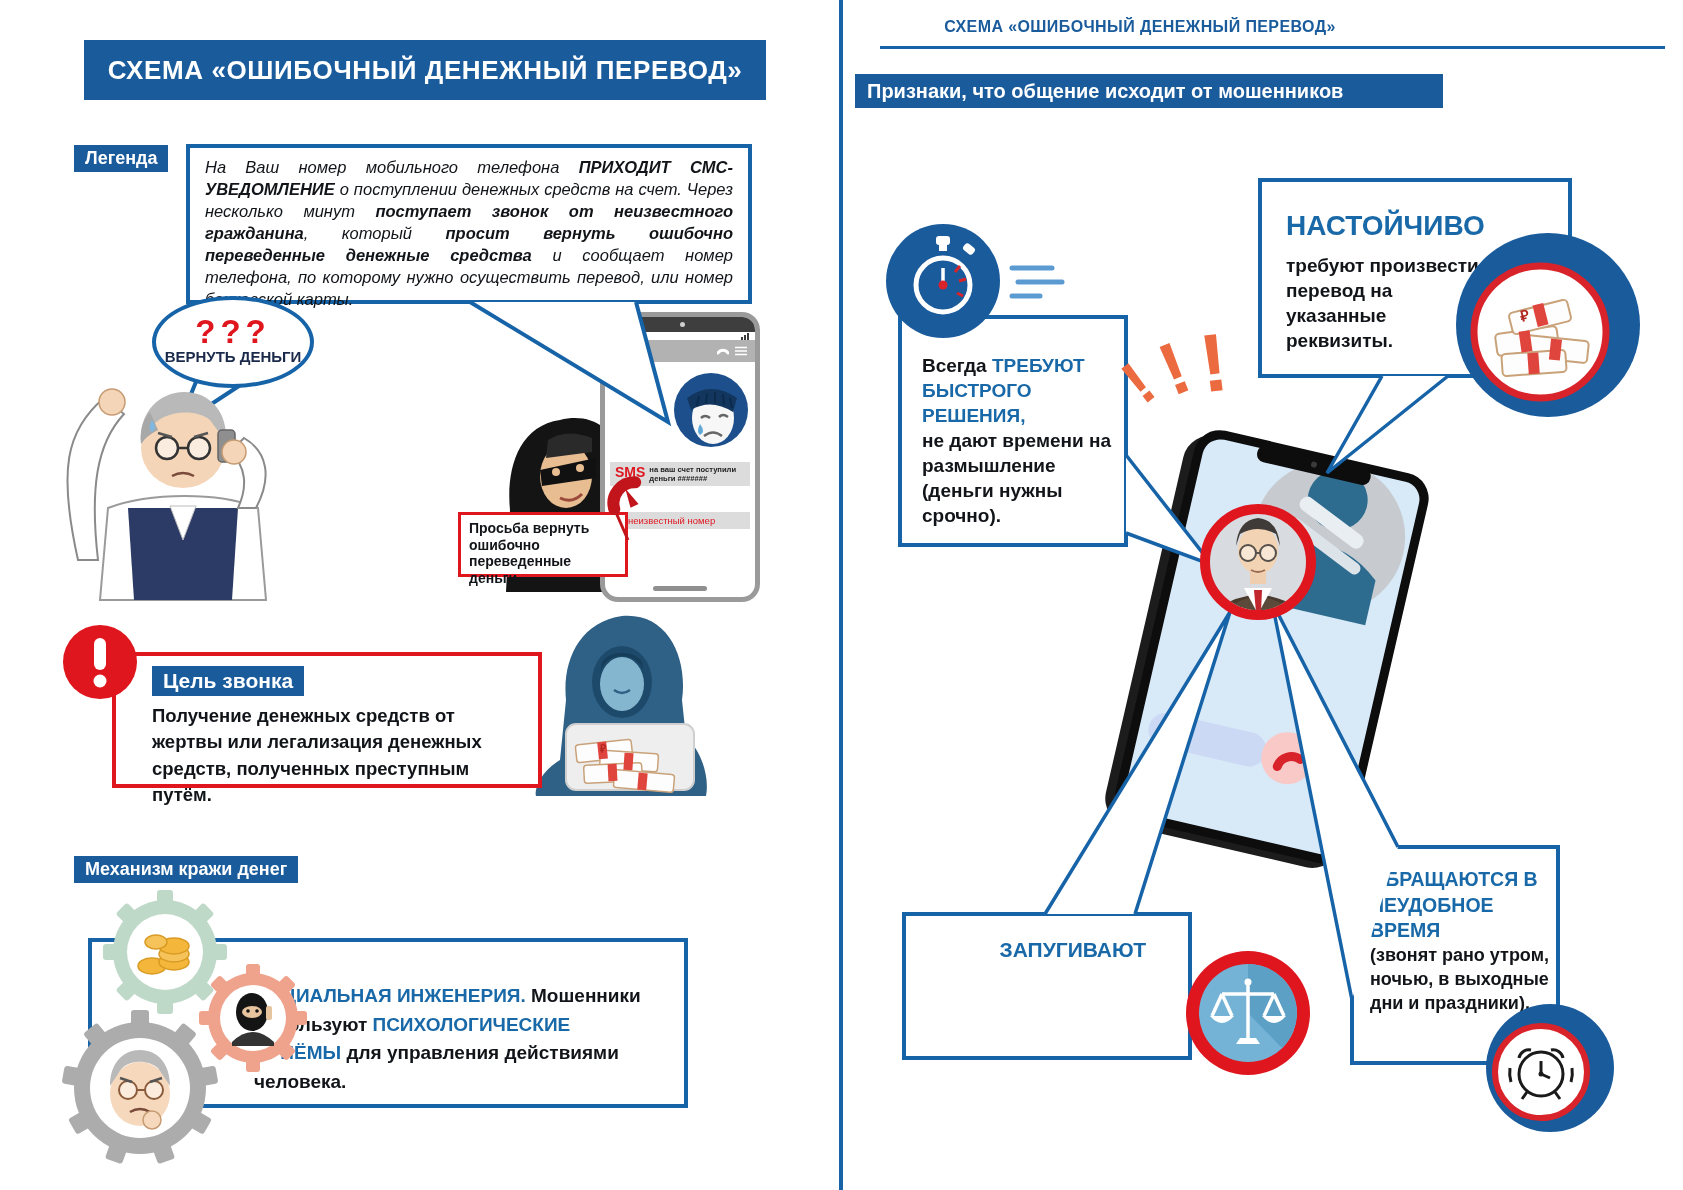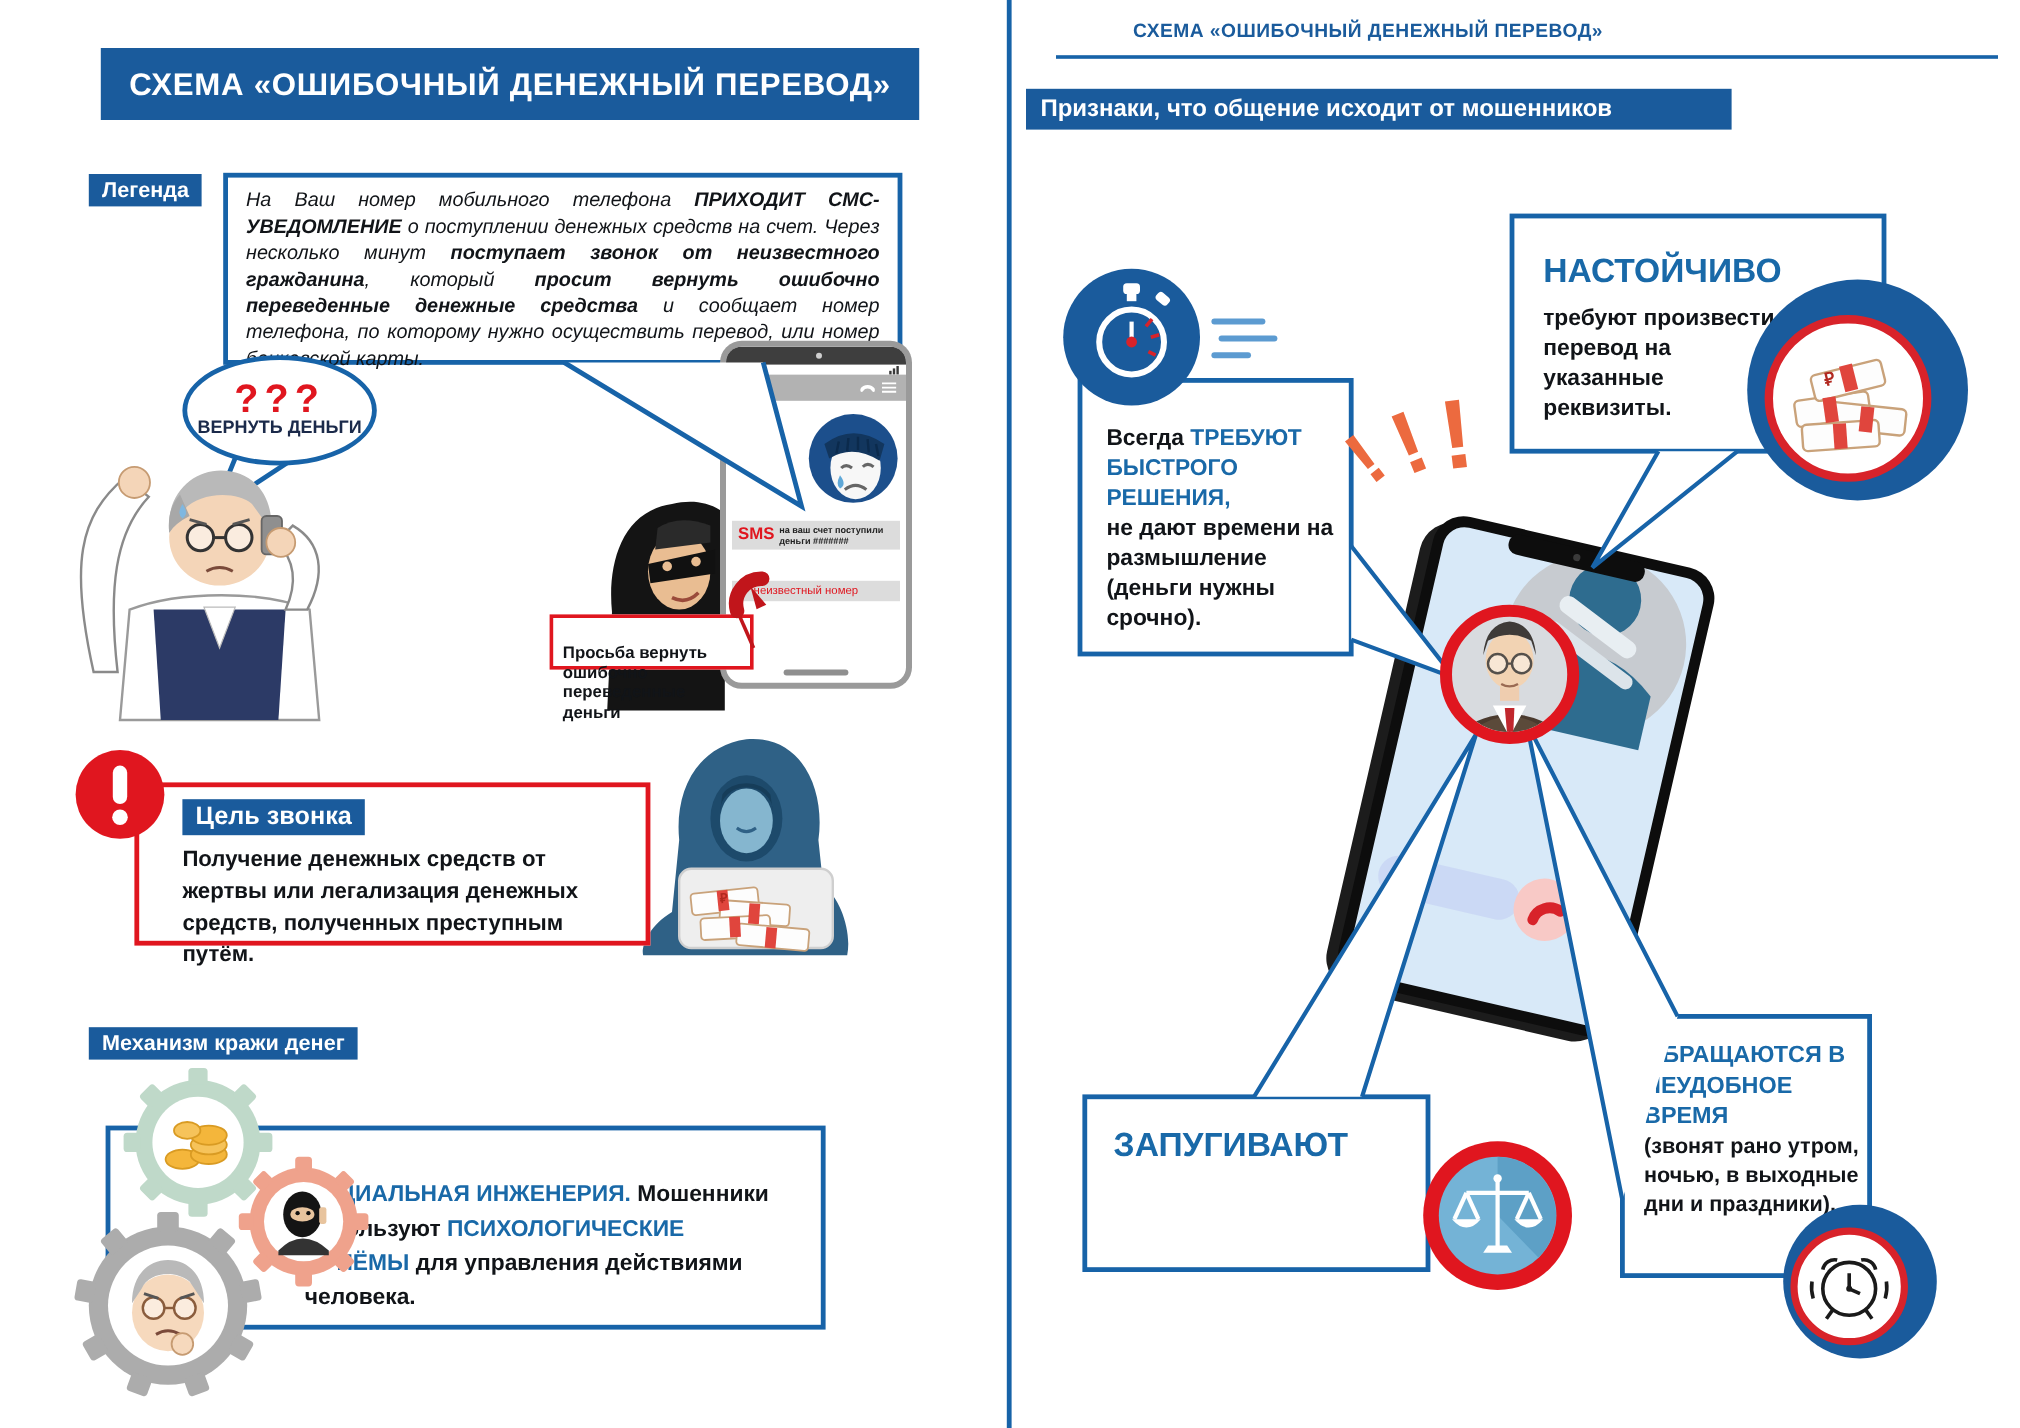--- a/index.html
+++ b/index.html
@@ -22,37 +22,37 @@
   .legend-tag{left:74px;top:145px;}
   .legend-box{left:186px;top:144px;width:566px;height:160px;border:4px solid var(--bblue);
               background:#fff;box-sizing:border-box;padding:9px 15px;
               font-style:italic;font-size:16.5px;line-height:1.33;text-align:justify;}
   .legend-box b{font-weight:800;}
   .bubble{left:152px;top:296px;width:162px;height:92px;border:4px solid var(--bblue);border-radius:50%;
           background:#fff;box-sizing:border-box;display:flex;flex-direction:column;align-items:center;justify-content:center;}
   .bubble .marks{color:var(--red);font-weight:800;font-size:33px;letter-spacing:5px;line-height:.8;}
   .bubble .btxt{color:#1b2a4a;font-weight:800;font-size:15px;margin-top:3px;}
 
-  .phoneL{left:600px;top:284px;width:160px;height:290px;background:#9a9a9a;border-radius:18px;padding:5px;box-sizing:border-box;}
+  .phoneL{left:600px;top:312px;width:160px;height:290px;background:#9a9a9a;border-radius:18px;padding:5px;box-sizing:border-box;}
   .phoneL .scrn{background:#fff;border-radius:13px;height:100%;position:relative;overflow:hidden;}
   .phoneL .bezel{height:15px;background:#3e3e3e;border-radius:10px 10px 0 0;position:relative;}
   .phoneL .cam{position:absolute;left:50%;top:5px;width:5px;height:5px;border-radius:50%;background:#cfcfcf;}
   .phoneL .strip{height:8px;background:#fff;position:relative;}
   .sig{position:absolute;right:6px;top:1px;display:flex;align-items:flex-end;gap:1px;}
   .sig i{display:block;width:2px;background:#3a3a3a;}
   .phoneL .appbar{height:22px;background:#b2b2b2;display:flex;align-items:center;justify-content:space-between;padding:0 8px;}
   .phoneL .row{position:absolute;left:5px;right:5px;background:#dcdcdc;}
   .smsrow{top:100px;padding:3px 5px;display:flex;gap:4px;align-items:flex-start;}
   .smsrow .smslbl{color:var(--red);font-weight:800;font-size:14px;line-height:1;}
   .smsrow .smstxt{font-size:7.6px;font-weight:700;line-height:1.2;color:#222;}
   .callrow{top:150px;height:17px;color:var(--red);font-weight:400;font-size:9.5px;line-height:17px;padding-left:18px;}
   .homebar{position:absolute;bottom:6px;left:50%;transform:translateX(-50%);width:54px;height:5px;border-radius:3px;background:#8f8f8f;}
 
-  .note-box{left:458px;top:512px;width:170px;height:46px;border:3px solid var(--red);background:#fff;box-sizing:border-box;
-            font-weight:700;font-size:14px;line-height:1.18;padding:20px 8px;}
+  .note-box{left:458px;top:512px;width:170px;height:65px;border:3px solid var(--red);background:#fff;box-sizing:border-box;
+            font-weight:700;font-size:14px;line-height:1.18;padding:5px 8px;}
   .goal-box{left:112px;top:652px;width:430px;height:136px;border:4px solid var(--red);background:#fff;box-sizing:border-box;}
   .goal-box .bluetag{margin:10px 0 0 36px;font-size:21px;}
   .goal-text{margin:7px 18px 0 36px;font-weight:700;font-size:18.5px;line-height:1.42;}
   .mech-tag{left:74px;top:856px;}
   .mech-box{left:88px;top:938px;width:600px;height:170px;border:4px solid var(--bblue);background:#fff;box-sizing:border-box;}
   .mech-text{margin:40px 24px 0 162px;font-weight:700;font-size:19px;line-height:1.5;}
   .blue-run{color:var(--tblue);font-weight:800;}
 
   
   .divider{left:839px;top:0;width:4px;height:1190px;background:var(--bblue);}
@@ -62,21 +62,21 @@
             line-height:34px;padding-left:12px;box-sizing:border-box;}
 
   .callout{border:4px solid var(--bblue);background:#fff;box-sizing:border-box;font-weight:700;font-size:19px;line-height:1.32;}
   .callout .hl{color:var(--tblue);font-weight:800;}
   .co-fast{left:898px;top:315px;width:230px;height:232px;padding:34px 12px 0 20px;}
   .co-insist{left:1258px;top:178px;width:314px;height:200px;padding:26px 0 0 24px;}
   .co-insist .body{width:208px;}
   .co-insist .hl{display:block;font-size:28px;margin-bottom:8px;}
   .co-intim{left:902px;top:912px;width:290px;height:148px;padding:20px 0 0 22px;}
   .co-intim .body{width:218px;}
-  .co-intim .hl{display:block;font-size:28px;}
+  .co-intim .hl{display:block;font-size:21px;text-align:right;}
   .co-inconv{left:1350px;top:845px;width:210px;height:220px;padding:18px 0 0 16px;font-size:18px;}
   .co-inconv .body{width:180px;}
   .co-inconv .hl{display:block;font-size:19.5px;}
 
   .bang{position:absolute;color:var(--orange);font-weight:800;z-index:2;line-height:1;}
   .bang1{left:1128px;top:352px;font-size:62px;transform:rotate(-38deg);}
   .bang2{left:1162px;top:332px;font-size:74px;transform:rotate(-22deg);}
   .bang3{left:1200px;top:322px;font-size:82px;transform:rotate(-7deg);}
 </style>
 </head>

